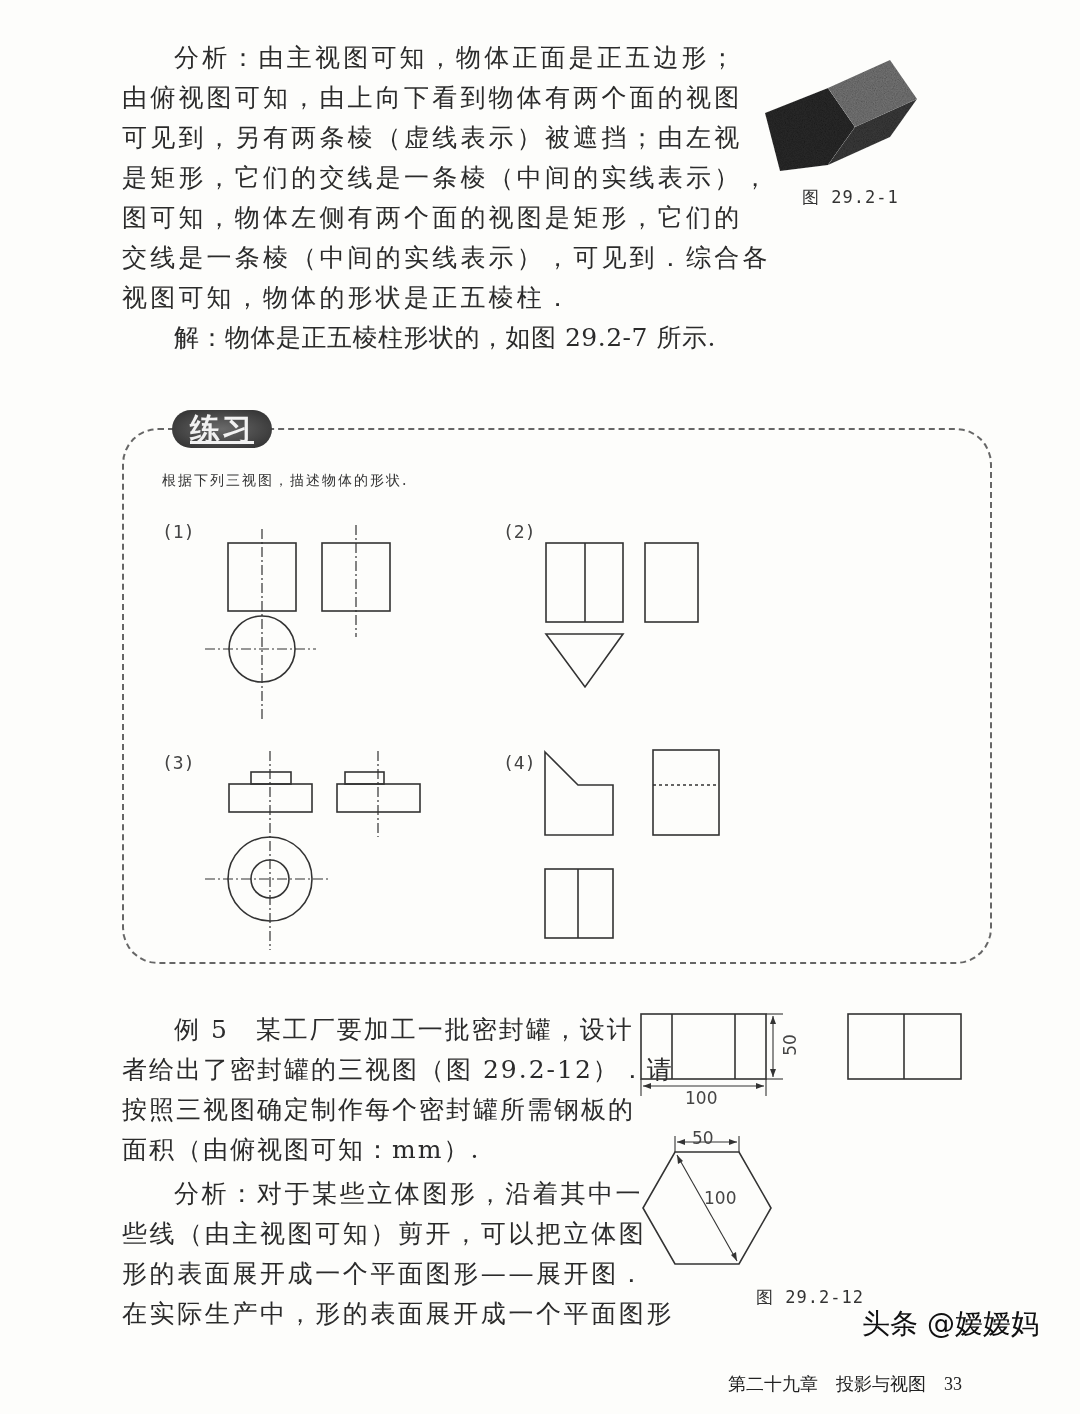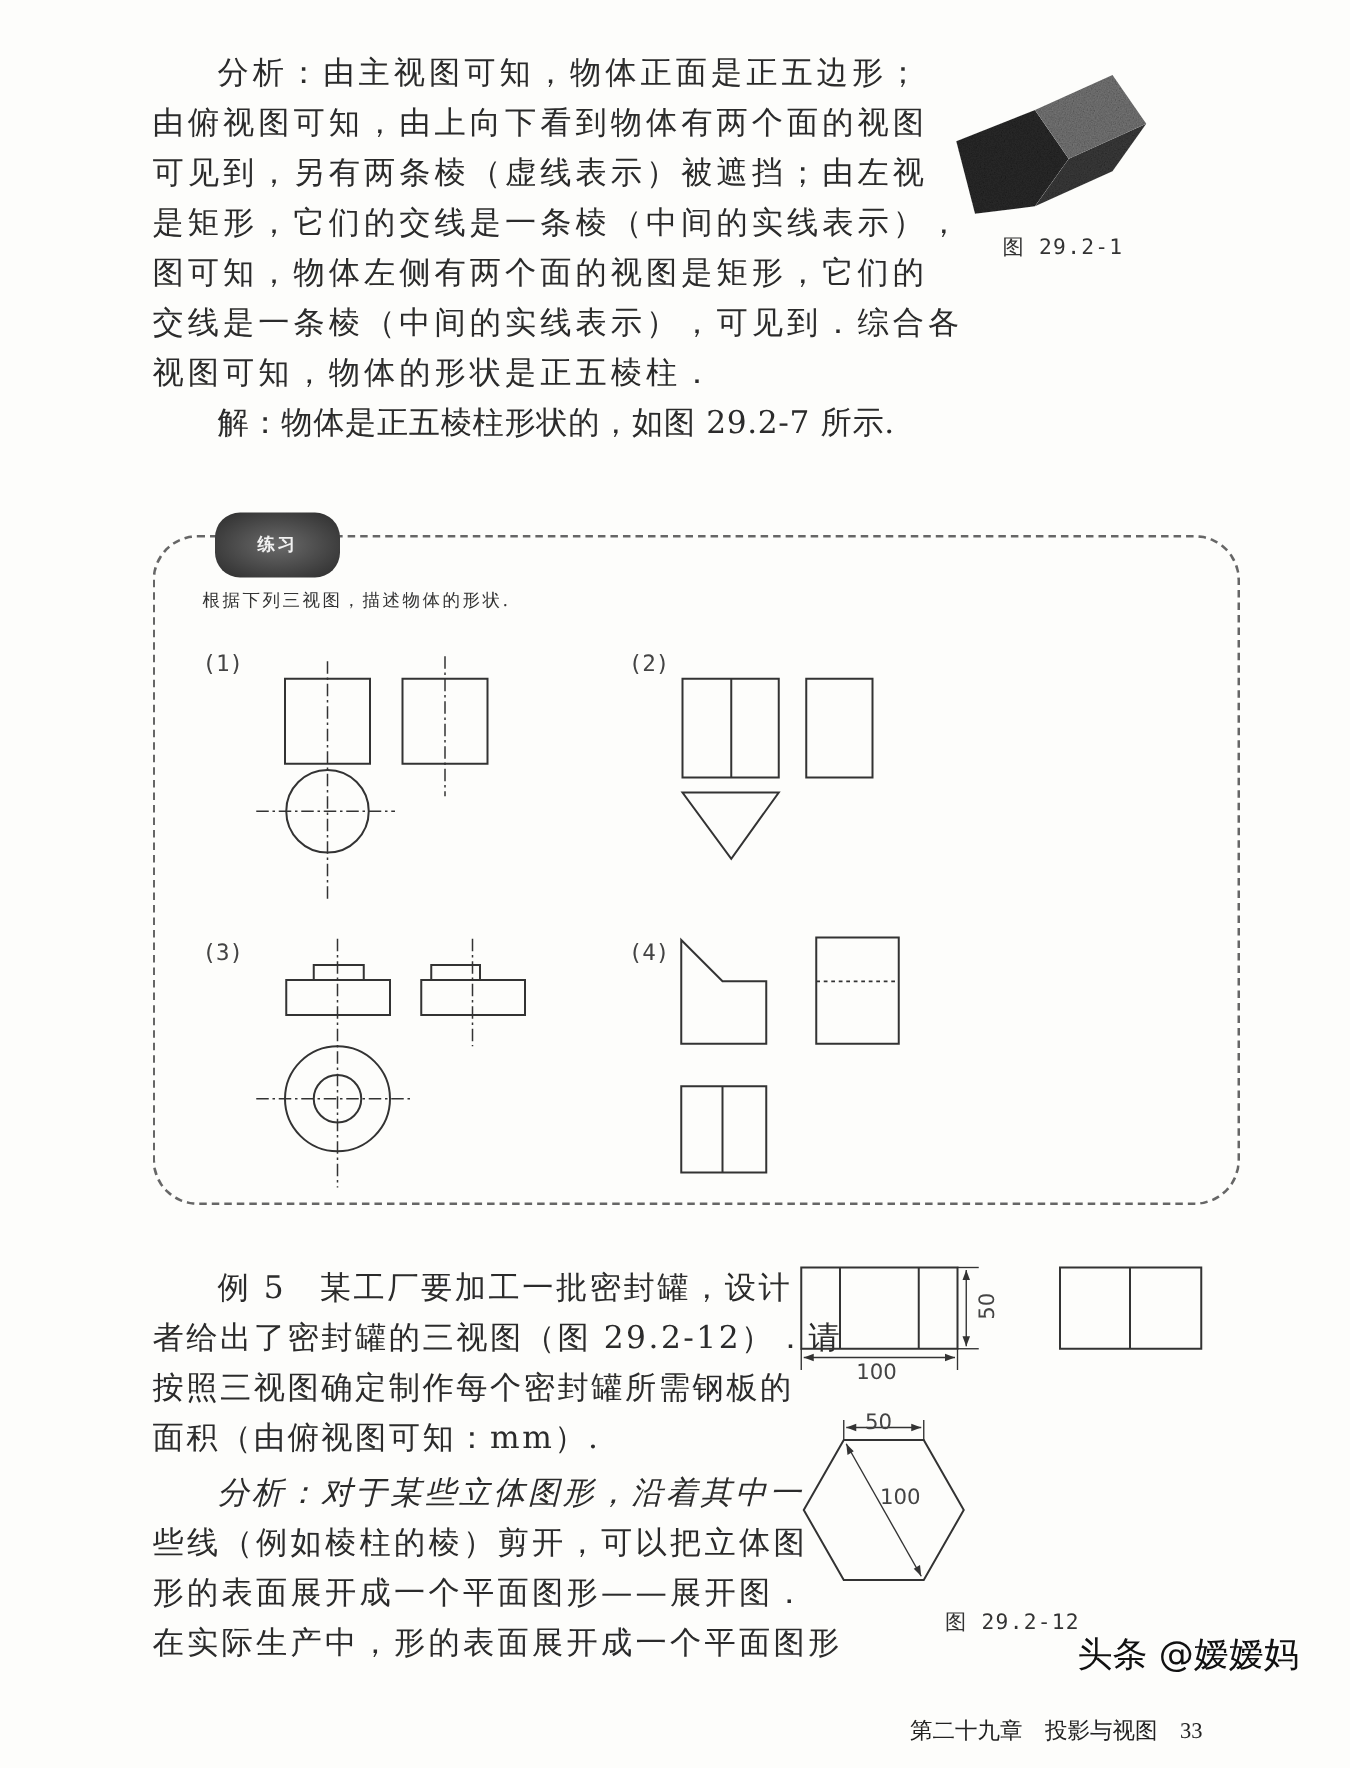--- a/index.html
+++ b/index.html
@@ -5,24 +5,24 @@
   html,body{margin:0;padding:0;}
   body{width:1080px;height:1414px;background:#fdfdfb;position:relative;overflow:hidden;
        font-family:"DejaVu Serif","Liberation Serif",serif;color:#2a2a2a;}
   .abs{position:absolute;}
   .para{position:absolute;font-size:25px;line-height:40px;letter-spacing:3.2px;color:#2b2b2b;}
   .para p{margin:0;white-space:nowrap;}
   .caption{position:absolute;font-size:17px;color:#333;letter-spacing:1px;font-family:"DejaVu Sans Mono","Liberation Mono",monospace;}
   .small{font-size:14px;letter-spacing:2px;color:#333;}
   .label{position:absolute;font-size:18px;color:#444;font-family:"DejaVu Sans Mono","Liberation Mono",monospace;}
   .practice-box{position:absolute;left:122px;top:428px;width:866px;height:532px;border:2px dashed #666;border-radius:36px;}
-  .badge{position:absolute;left:172px;top:410px;width:100px;height:52px;border-radius:20px;
+  .badge{position:absolute;left:172px;top:410px;width:100px;height:38px;border-radius:20px;
          background:radial-gradient(ellipse at center,#6a6a6a 0%,#3e3e3e 70%,#2c2c2c 100%);
-         color:#f2f2f2;font-size:14px;font-weight:bold;display:flex;align-items:center;justify-content:center;letter-spacing:2px;
-         font-family:"DejaVu Sans","Liberation Sans",sans-serif;}
+         color:#f2f2f2;font-size:30px;font-weight:bold;display:flex;align-items:center;justify-content:center;letter-spacing:2px;
+         font-family:"DejaVu Sans","Liberation Sans",sans-serif;text-decoration:underline;}
   .footer{position:absolute;left:728px;top:1372px;font-size:18px;color:#222;font-family:Liberation Serif, serif;}
   .watermark{position:absolute;left:862px;top:1305px;font-size:28px;color:#111;font-family:"DejaVu Sans","Liberation Sans",sans-serif;
              text-shadow:0 0 2px #fff,0 0 3px #fff;}
   svg{position:absolute;overflow:visible;}
 </style>
 </head>
 <body>
 
 <div class="para" style="left:122px;top:38px;">
   <p style="padding-left:52px;">分析：由主视图可知，物体正面是正五边形；</p>
@@ -109,22 +109,22 @@
 </svg>
 
 <div class="para" style="left:122px;top:1010px;letter-spacing:2px;">
   <p style="padding-left:52px;">例 5　某工厂要加工一批密封罐，设计</p>
   <p>者给出了密封罐的三视图（图 29.2-12）．请</p>
   <p>按照三视图确定制作每个密封罐所需钢板的</p>
   <p>面积（由俯视图可知：mm）.</p>
 </div>
 
 <div class="para" style="left:122px;top:1174px;letter-spacing:2.6px;">
-  <p style="padding-left:52px;font-style:italic;">分析：对于某些立体图形，沿着其中一</p>
-  <p>些线（例如棱柱的棱）剪开，可以把立体图</p>
+  <p style="padding-left:52px;">分析：对于某些立体图形，沿着其中一</p>
+  <p>些线（由主视图可知）剪开，可以把立体图</p>
   <p>形的表面展开成一个平面图形——展开图．</p>
   <p>在实际生产中，形的表面展开成一个平面图形</p>
 </div>
 
 <svg style="left:630px;top:1000px;" width="180" height="110">
   <g stroke="#333" stroke-width="1.6" fill="none">
     <rect x="11" y="14" width="125" height="65"></rect>
     <line x1="42" y1="14" x2="42" y2="79"></line>
     <line x1="105" y1="14" x2="105" y2="79"></line>
   </g>

